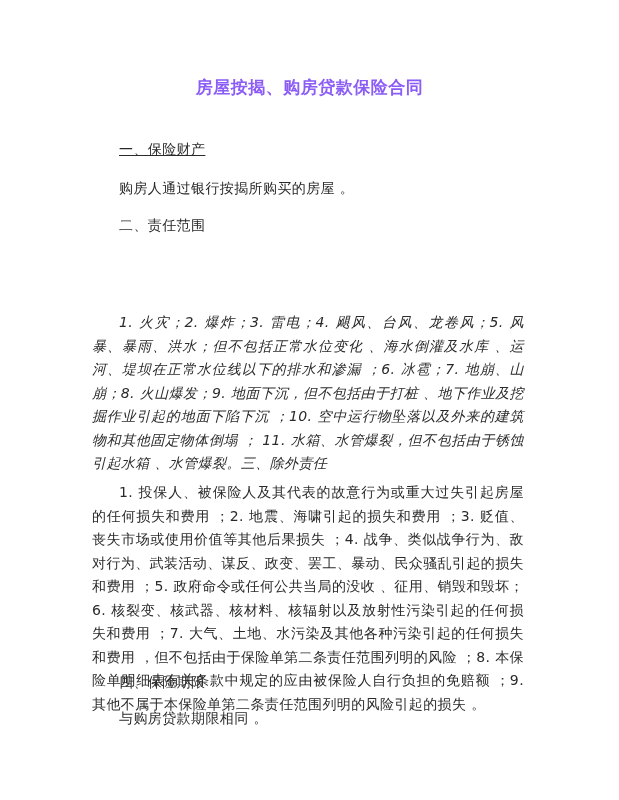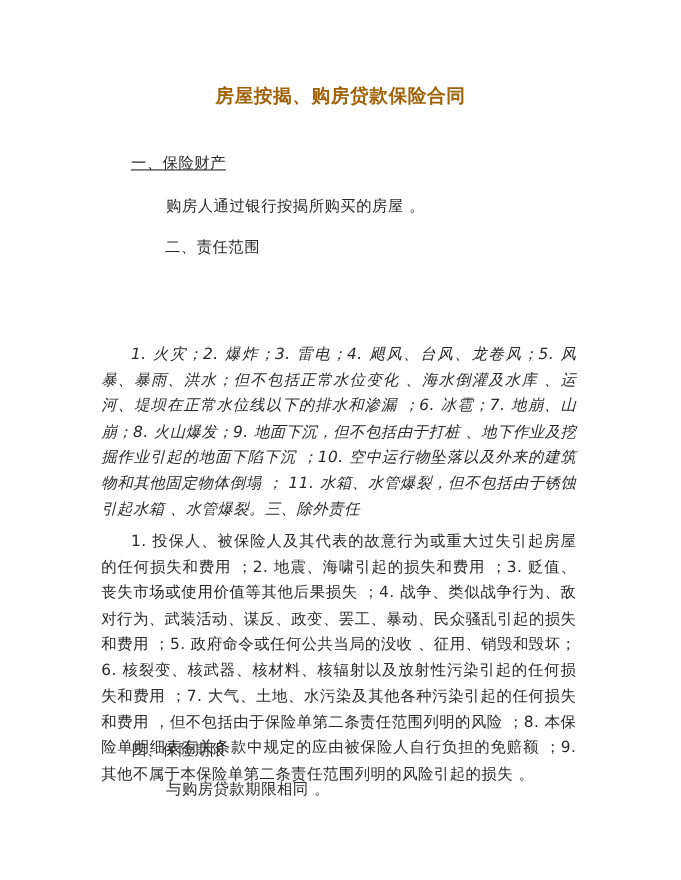--- a/index.html
+++ b/index.html
@@ -1,35 +1,35 @@
 <!DOCTYPE html>
 <html><head>
 <meta charset="utf-8">
 <style>
   html, body { margin: 0; padding: 0; background: #ffffff; }
   body { width: 619px; height: 800px; overflow: hidden; position: relative;
          font-family: "DejaVu Sans", "Liberation Sans", sans-serif; color: #2a2a2a; }
   .page { position: absolute; left: 0; top: 0; width: 619px; height: 800px; }
   .title { position: absolute; top: 76px; left: 0; width: 619px; text-align: center;
-           font-size: 17px; font-weight: bold; color: #a16207; letter-spacing: 0.5px; }
+           font-size: 17px; font-weight: bold; color: #8b5cf6; letter-spacing: 0.5px; }
   .p { position: absolute; left: 92px; width: 432px; font-size: 14px; line-height: 23.5px;
        text-align: justify; letter-spacing: 0.4px; }
   .p.indent { text-indent: 27px; }
   .h { position: absolute; left: 119px; font-size: 14px; line-height: 20px; letter-spacing: 0.4px; }
-  .single { position: absolute; left: 119px; font-size: 14px; line-height: 20px; letter-spacing: 0.4px; margin-left: 32px; }
+  .single { position: absolute; left: 119px; font-size: 14px; line-height: 20px; letter-spacing: 0.4px; }
 </style>
 </head>
 <body>
 
 <div class="page">
   <div class="title">房屋按揭、购房贷款保险合同</div>
 
   <div class="h" style="top:139px;text-decoration:underline;">一、保险财产</div>
   <div class="single" style="top:178px;">购房人通过银行按揭所购买的房屋 。</div>
 
-  <div class="h" style="top:215px;margin-left:31px;">二、责任范围</div>
+  <div class="h" style="top:215px;">二、责任范围</div>
   <div class="p indent" style="top:311px;font-style:italic;">1. 火灾；2. 爆炸；3. 雷电；4. 飓风、台风、龙卷风；5. 风暴、暴雨、洪水；但不包括正常水位变化 、海水倒灌及水库 、运河、堤坝在正常水位线以下的排水和渗漏 ；6. 冰雹；7. 地崩、山崩；8. 火山爆发；9. 地面下沉，但不包括由于打桩 、地下作业及挖掘作业引起的地面下陷下沉 ；10. 空中运行物坠落以及外来的建筑物和其他固定物体倒塌 ； 11. 水箱、水管爆裂，但不包括由于锈蚀引起水箱 、水管爆裂。三、除外责任</div>
 
   <div class="p indent" style="top:469px;margin-top:12px;">1. 投保人、被保险人及其代表的故意行为或重大过失引起房屋的任何损失和费用 ；2. 地震、海啸引起的损失和费用 ；3. 贬值、丧失市场或使用价值等其他后果损失 ；4. 战争、类似战争行为、敌对行为、武装活动、谋反、政变、罢工、暴动、民众骚乱引起的损失和费用 ；5. 政府命令或任何公共当局的没收 、征用、销毁和毁坏；6. 核裂变、核武器、核材料、核辐射以及放射性污染引起的任何损失和费用 ；7. 大气、土地、水污染及其他各种污染引起的任何损失和费用 ，但不包括由于保险单第二条责任范围列明的风险 ；8. 本保险单明细表有关条款中规定的应由被保险人自行负担的免赔额 ；9. 其他不属于本保险单第二条责任范围列明的风险引起的损失 。</div>
 
   <div class="h" style="top:672px;">四、保险期限</div>
   <div class="single" style="top:708px;">与购房贷款期限相同 。</div>
 </div>
 
 </body></html>

